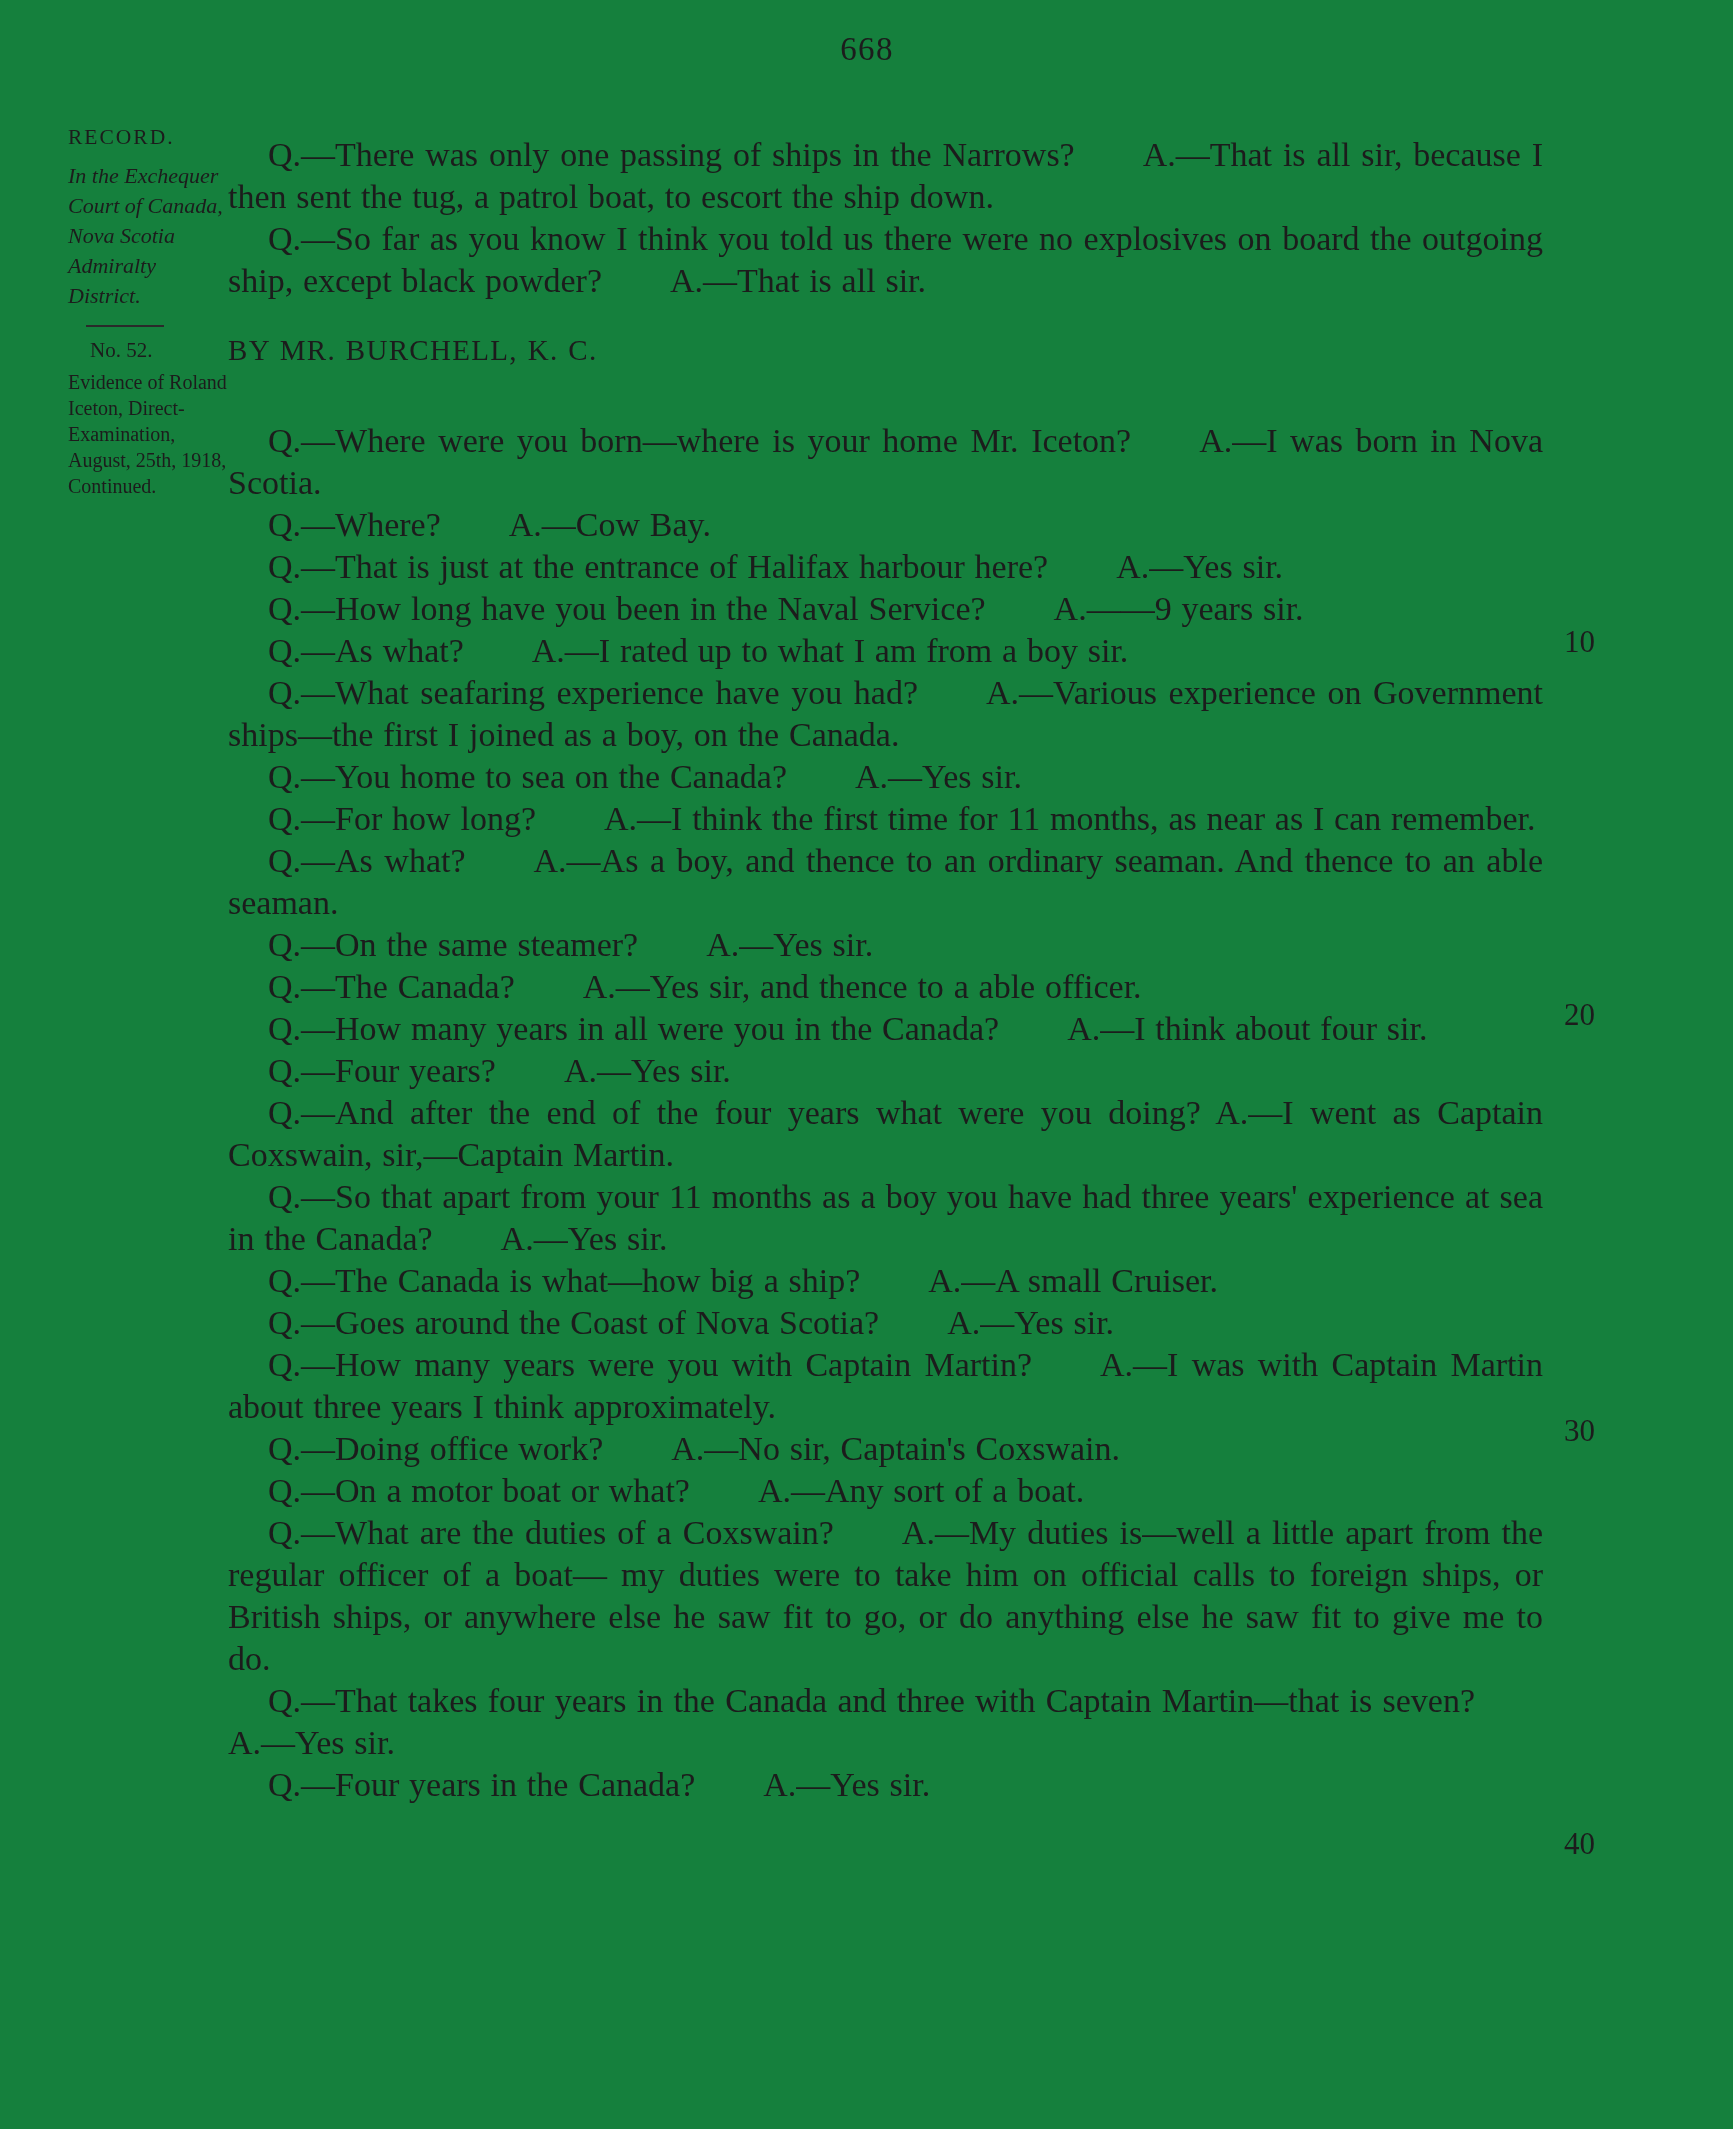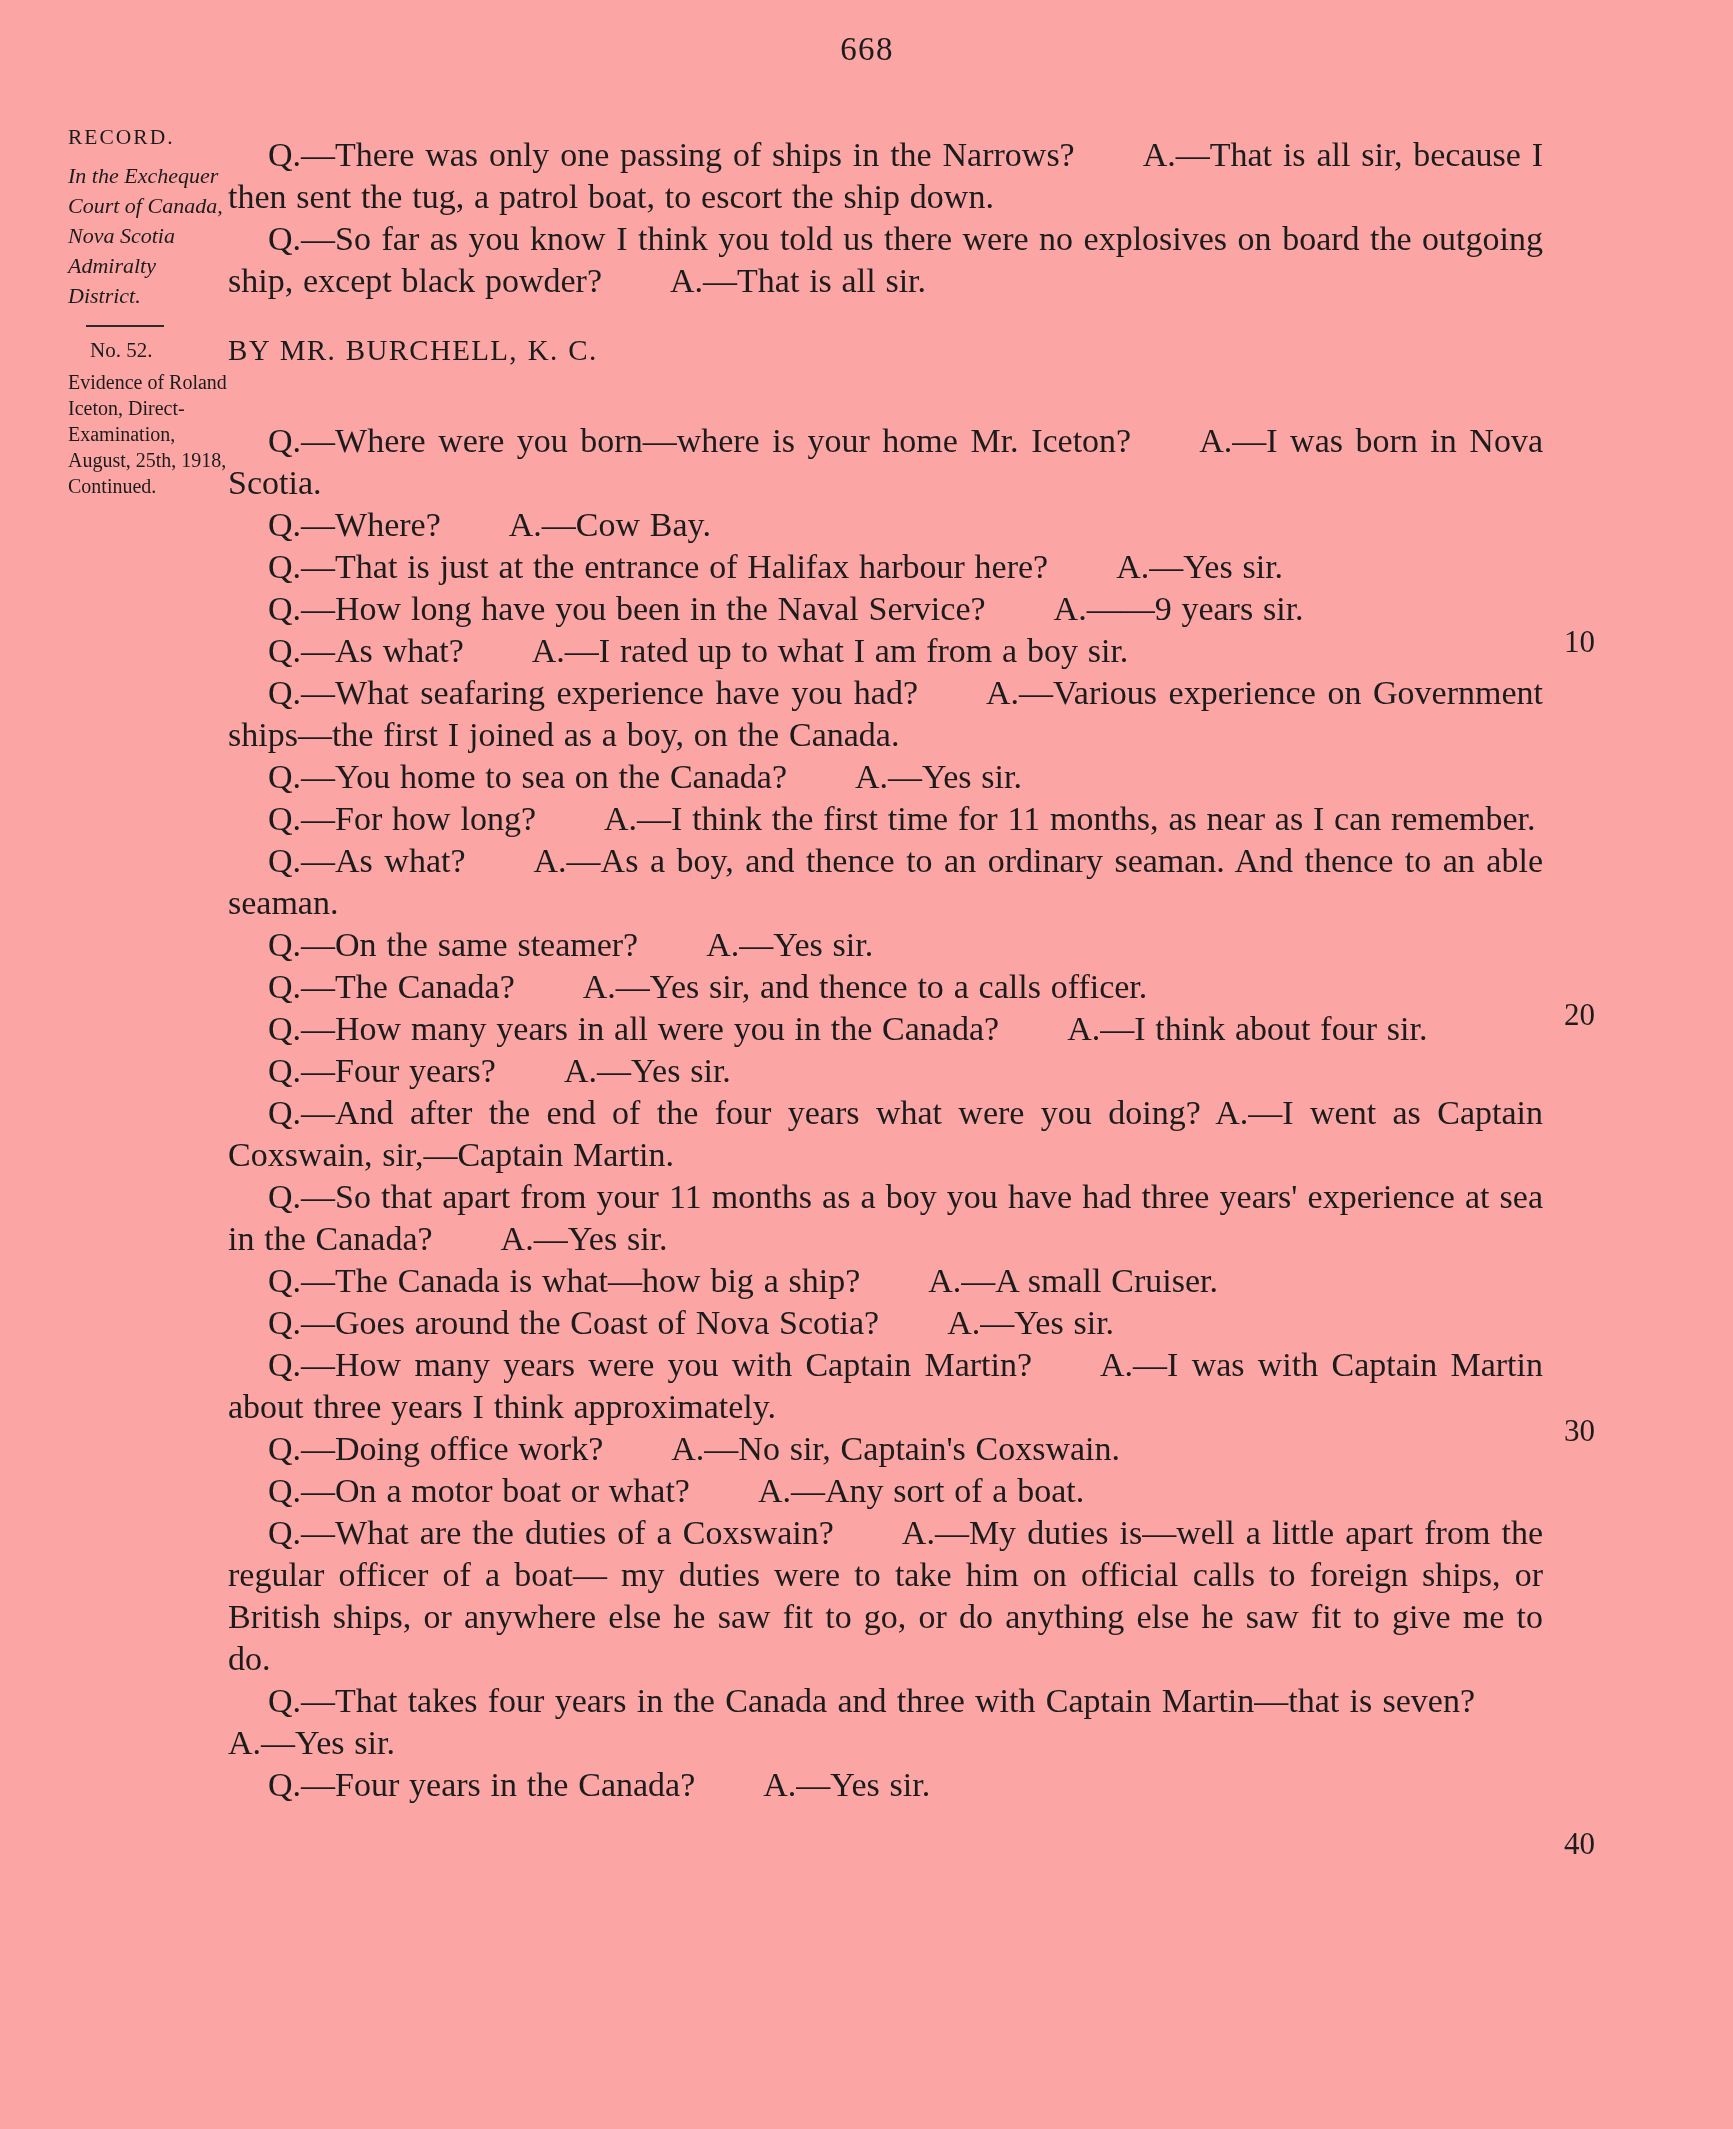--- a/index.html
+++ b/index.html
@@ -6,21 +6,21 @@
   body {
     width: 1734px;
     height: 2129px;
     background: #faf9f5;
     font-family: "Liberation Serif", serif;
   }
   .page {
     position: relative;
     width: 1734px;
     height: 2129px;
-    background: #fca5a5;
+    background: #15803d;
     color: #1c1c1c;
     overflow: hidden;
   }
   .page-number {
     position: absolute;
     top: 31px;
     left: 0;
     width: 100%;
     text-align: center;
     font-size: 33px;
@@ -115,21 +115,21 @@
     <p>Q.—Where were you born—where is your home Mr. Iceton?  A.—I was born in Nova Scotia.</p>
     <p>Q.—Where?  A.—Cow Bay.</p>
     <p>Q.—That is just at the entrance of Halifax harbour here?  A.—Yes sir.</p>
     <p>Q.—How long have you been in the Naval Service?  A.——9 years sir.</p>
     <p>Q.—As what?  A.—I rated up to what I am from a boy sir.</p>
     <p>Q.—What seafaring experience have you had?  A.—Various experience on Government ships—the first I joined as a boy, on the Canada.</p>
     <p>Q.—You home to sea on the Canada?  A.—Yes sir.</p>
     <p>Q.—For how long?  A.—I think the first time for 11 months, as near as I can remember.</p>
     <p>Q.—As what?  A.—As a boy, and thence to an ordinary seaman. And thence to an able seaman.</p>
     <p>Q.—On the same steamer?  A.—Yes sir.</p>
-    <p>Q.—The Canada?  A.—Yes sir, and thence to a calls officer.</p>
+    <p>Q.—The Canada?  A.—Yes sir, and thence to a able officer.</p>
     <p>Q.—How many years in all were you in the Canada?  A.—I think about four sir.</p>
     <p>Q.—Four years?  A.—Yes sir.</p>
     <p>Q.—And after the end of the four years what were you doing? A.—I went as Captain Coxswain, sir,—Captain Martin.</p>
     <p>Q.—So that apart from your 11 months as a boy you have had three years' experience at sea in the Canada?  A.—Yes sir.</p>
     <p>Q.—The Canada is what—how big a ship?  A.—A small Cruiser.</p>
     <p>Q.—Goes around the Coast of Nova Scotia?  A.—Yes sir.</p>
     <p>Q.—How many years were you with Captain Martin?  A.—I was with Captain Martin about three years I think approximately.</p>
     <p>Q.—Doing office work?  A.—No sir, Captain's Coxswain.</p>
     <p>Q.—On a motor boat or what?  A.—Any sort of a boat.</p>
     <p>Q.—What are the duties of a Coxswain?  A.—My duties is—well a little apart from the regular officer of a boat— my duties were to take him on official calls to foreign ships, or British ships, or anywhere else he saw fit to go, or do anything else he saw fit to give me to do.</p>

